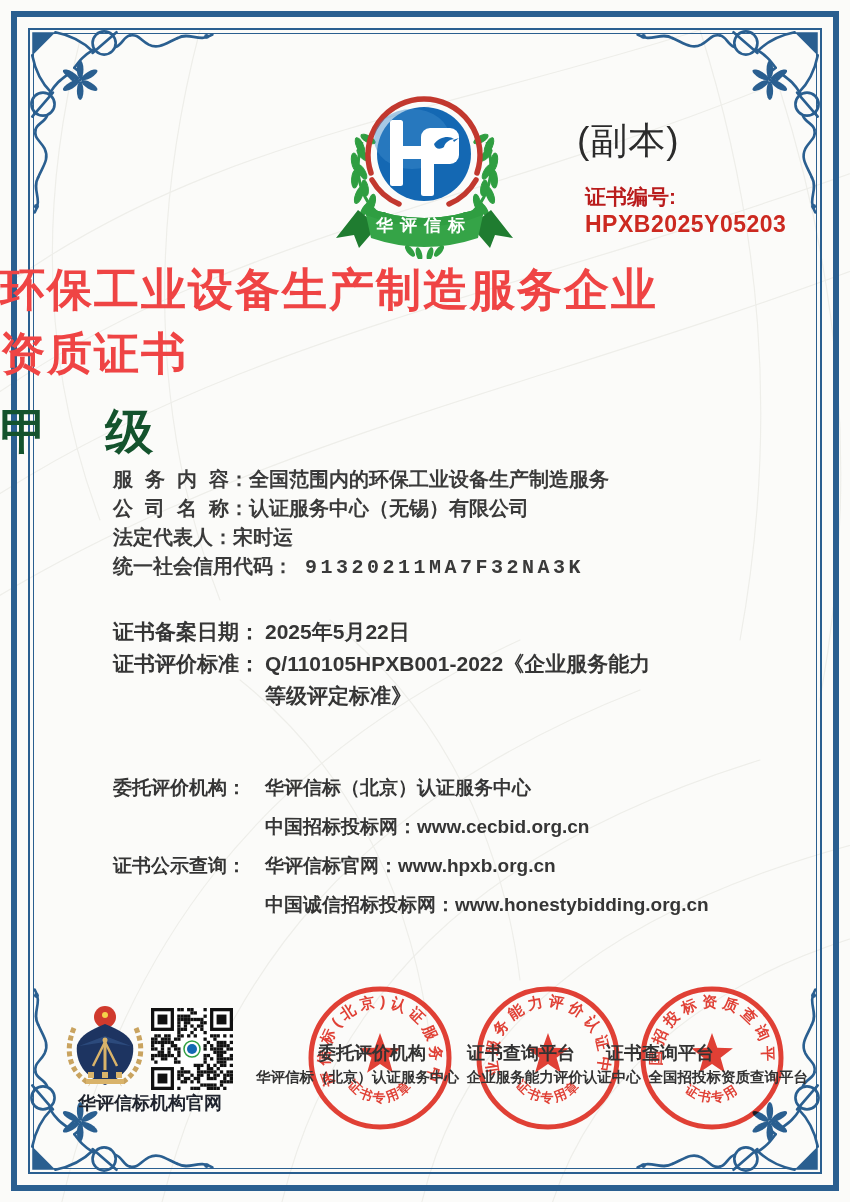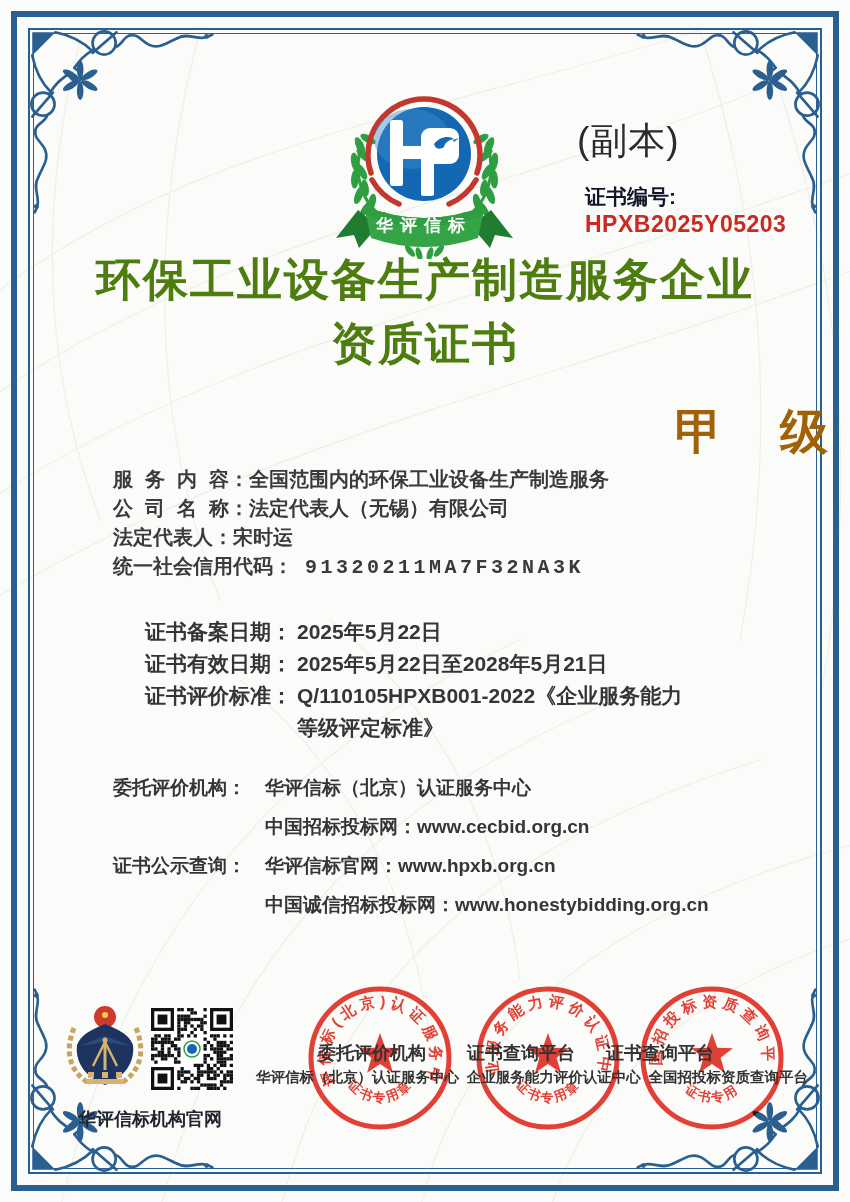--- a/index.html
+++ b/index.html
@@ -11,43 +11,43 @@
   .frame-a{position:absolute;inset:28px;border:2.5px solid #2a5f90;}
   .frame-b{position:absolute;inset:33px;border:1.5px solid #2a5f90;}
   .corner{position:absolute;width:190px;height:190px;}
   .corner.tl{top:24px;left:24px;}
   .corner.tr{top:24px;right:24px;transform:scaleX(-1);}
   .corner.bl{bottom:24px;left:24px;transform:scaleY(-1);}
   .corner.br{bottom:24px;right:24px;transform:scale(-1,-1);}
   
   .logo{position:absolute;left:322px;top:84px;}
   .copy-label{position:absolute;left:577px;top:116px;font-size:37px;color:#2b2b2b;letter-spacing:1px;}
-  .certno-label{position:absolute;left:585px;top:183px;font-size:21px;font-weight:bold;color:#0f172a;}
+  .certno-label{position:absolute;left:585px;top:183px;font-size:21px;font-weight:bold;color:#b91c1c;}
   .certno-value{position:absolute;left:585px;top:211px;font-size:23px;font-weight:bold;color:#cc2920;letter-spacing:.5px;}
   
-  .title{position:absolute;left:0;right:0;top:248px;text-align:center;
-         font-size:45px;font-weight:bold;color:#4d7c0f;line-height:64px;letter-spacing:2px;}
-  .grade{position:absolute;left:0;right:0;top:400px;text-align:right;
-         font-size:48px;font-weight:bold;color:#a16207;letter-spacing:22px;padding-left:22px;}
+  .title{position:absolute;left:0;right:0;top:258px;text-align:left;
+         font-size:45px;font-weight:bold;color:#ef4444;line-height:64px;letter-spacing:2px;}
+  .grade{position:absolute;left:0;right:0;top:400px;text-align:left;
+         font-size:48px;font-weight:bold;color:#14532d;letter-spacing:22px;}
   
   .info{position:absolute;left:113px;top:466px;width:640px;font-size:20px;font-weight:bold;color:#3a3a3a;}
   .info .irow{line-height:29px;white-space:nowrap;font-family:Liberation Mono, monospace;}
   .ls{letter-spacing:3.5px;}
   
   .dates{position:absolute;left:113px;top:616px;width:660px;font-size:21px;font-weight:bold;color:#353535;}
-  .dates .drow{line-height:32px;display:flex;margin-left:32px;}
+  .dates .drow{line-height:32px;display:flex;}
   .dates .dlabel{flex:0 0 152px;}
   .query{position:absolute;left:113px;top:768px;width:690px;font-size:19px;font-weight:bold;color:#353535;}
   .query .qrow{line-height:39px;display:flex;}
   .query .qlabel{flex:0 0 152px;}
   
   .emblem{position:absolute;left:60px;top:1000px;}
   .qr{position:absolute;left:151px;top:1008px;}
   .qr-caption{position:absolute;left:58px;top:1091px;width:184px;text-align:center;
-              font-size:18px;font-weight:bold;color:#20242e;margin-top:16px;}
+              font-size:18px;font-weight:bold;color:#20242e;}
   .seal{position:absolute;width:150px;height:150px;opacity:.9;mix-blend-mode:multiply;}
   .seal.s0{left:305px;top:983px;}
   .seal.s1{left:473px;top:983px;}
   .seal.s2{left:637px;top:983px;}
   .ringtext{font-size:15px;font-weight:bold;letter-spacing:4.5px;fill:#dd2b1f;}
   .bottomtext{font-size:13px;font-weight:bold;letter-spacing:2px;fill:#dd2b1f;}
   .role{position:absolute;top:1041px;transform:translateX(-50%);font-size:18px;font-weight:bold;color:#333;white-space:nowrap;z-index:5;}
   .role.r0{left:372px;}.role.r1{left:521px;}.role.r2{left:660px;}
   .orgs{position:absolute;left:256px;top:1068px;width:552px;display:flex;justify-content:space-between;
         font-size:14.5px;font-weight:bold;color:#333;white-space:nowrap;z-index:5;}
@@ -209,33 +209,29 @@
     <div class="certno-value">HPXB2025Y05203</div>
 
     <div class="title">
       <div>环保工业设备生产制造服务企业</div>
       <div>资质证书</div>
     </div>
     <div class="grade">甲 级</div>
 
     <div class="info">
       <div class="irow"><span>服 务 内 容：</span><span>全国范围内的环保工业设备生产制造服务</span></div>
-      <div class="irow"><span>公 司 名 称：</span><span>法定代表人（无锡）有限公司</span></div>
+      <div class="irow"><span>公 司 名 称：</span><span>认证服务中心（无锡）有限公司</span></div>
       <div class="irow"><span>法定代表人：</span><span>宋时运</span></div>
       <div class="irow"><span>统一社会信用代码：</span> <span class="ls">91320211MA7F32NA3K</span></div>
     </div>
 
     <div class="dates">
       <div class="drow">
           <span class="dlabel">证书备案日期：</span>
           <span>2025年5月22日</span>
-        </div>
-      <div class="drow">
-          <span class="dlabel">证书有效日期：</span>
-          <span>2025年5月22日至2028年5月21日</span>
         </div>
       <div class="drow">
           <span class="dlabel">证书评价标准：</span>
           <span>Q/110105HPXB001-2022《企业服务能力</span>
         </div>
       <div class="drow">
           <span class="dlabel"></span>
           <span>等级评定标准》</span>
         </div>
     </div>

